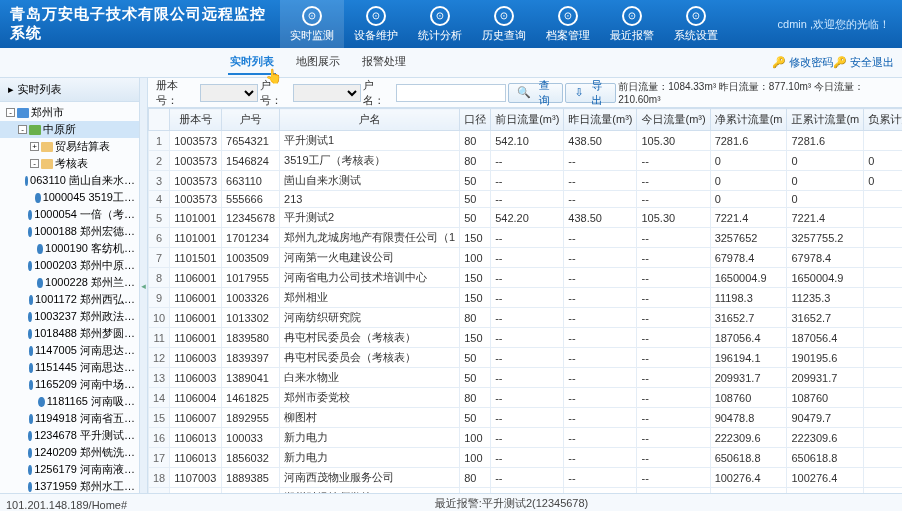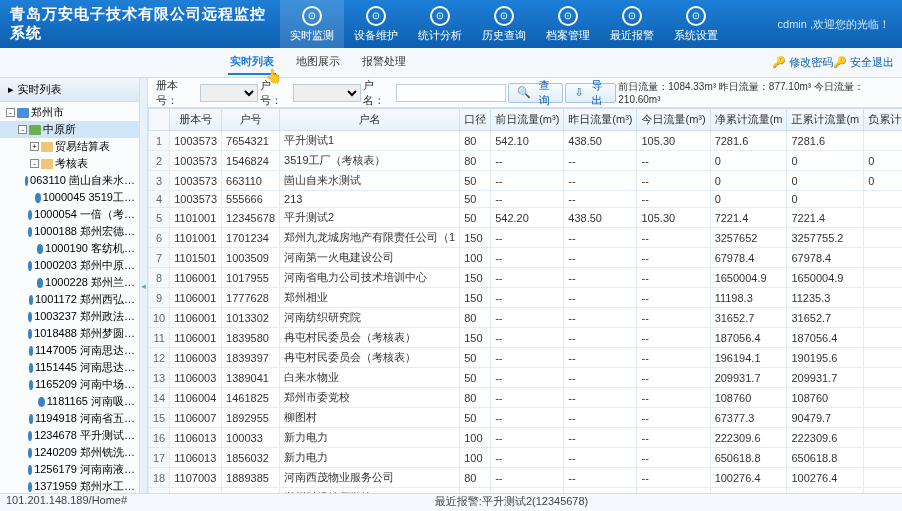--- a/index.html
+++ b/index.html
@@ -36,21 +36,21 @@
 .filters{height:30px;border-bottom:1px solid #cfe0ef;display:flex;align-items:center;gap:2px;padding:0 8px;background:#fafcfe;font-size:11px}
 .filters label{color:#333}
 .filters select,.filters input{height:18px;border:1px solid #b8cde0;font-size:11px;padding:0 2px}
 .btn{height:20px;padding:0 8px;background:linear-gradient(#f8fbfe,#e2eef8);border:1px solid #a8c4dd;border-radius:2px;cursor:pointer;font-size:11px;display:inline-flex;align-items:center;gap:3px;color:#0d5fb0}
 .flow-info{color:#333;font-size:10px}
 .grid-wrap{flex:1;overflow:auto}
 table{border-collapse:collapse;width:100%;font-size:11px}
 th{background:linear-gradient(#f5f9fd,#e8f1fa);border:1px solid #d0dfee;padding:3px 4px;font-weight:normal;color:#333;white-space:nowrap;position:sticky;top:0}
 td{border:1px solid #e4edf6;padding:2px 4px;white-space:nowrap;color:#333}
 .rn{text-align:center;background:#f5f9fd;color:#666;width:22px}
-.status{height:18px;border-top:1px solid #cfe0ef;background:#f5f9fd;display:flex;align-items:flex-start;font-size:10px;padding:0 6px;color:#444}
+.status{height:18px;border-top:1px solid #cfe0ef;background:#f5f9fd;display:flex;align-items:flex-end;font-size:10px;padding:0 6px;color:#444}
 .status-c{margin:0 auto}
 .collapse-handle{width:8px;background:#e8f1fa;border-right:1px solid #cfe0ef;display:flex;align-items:center;justify-content:center;color:#6a8;cursor:pointer;font-size:9px}
 ::-webkit-scrollbar{width:14px;height:14px}
 ::-webkit-scrollbar-track{background:#f0f4f8}
 ::-webkit-scrollbar-thumb{background:#c4d4e4;border:1px solid #a8c0d8}
 </style>
 </head>
 <body>
 
 <div class="app">
@@ -388,21 +388,21 @@
                 <td>--</td>
                 <td>--</td>
                 <td>--</td>
                 <td>1650004.9</td>
                 <td>1650004.9</td>
                 <td></td>
               </tr>
               <tr>
                 <td class="rn">9</td>
                 <td>1106001</td>
-                <td>1777628</td>
+                <td>1003326</td>
                 <td>郑州相业</td>
                 <td>150</td>
                 <td>--</td>
                 <td>--</td>
                 <td>--</td>
                 <td>11198.3</td>
                 <td>11235.3</td>
                 <td></td>
               </tr>
               <tr>
@@ -472,21 +472,21 @@
               </tr>
               <tr>
                 <td class="rn">15</td>
                 <td>1106007</td>
                 <td>1892955</td>
                 <td>柳图村</td>
                 <td>50</td>
                 <td>--</td>
                 <td>--</td>
                 <td>--</td>
-                <td>67377.3</td>
+                <td>90478.8</td>
                 <td>90479.7</td>
                 <td></td>
               </tr>
               <tr>
                 <td class="rn">16</td>
                 <td>1106013</td>
                 <td>100033</td>
                 <td>新力电力</td>
                 <td>100</td>
                 <td>--</td>

